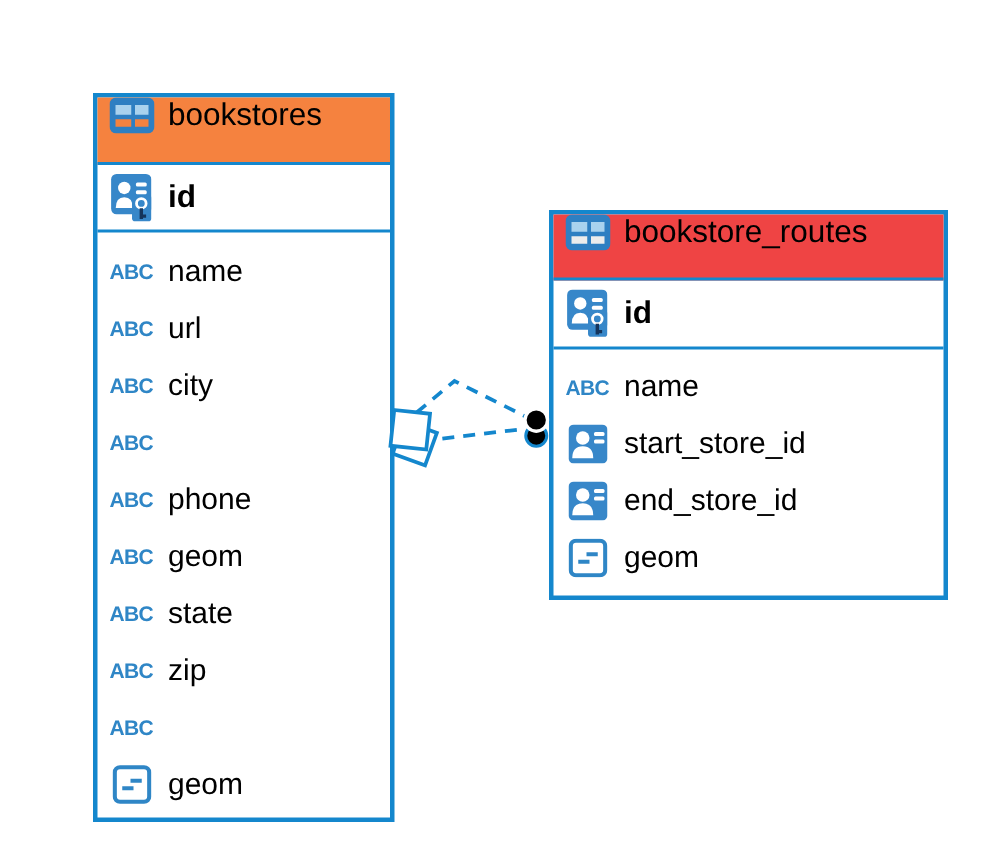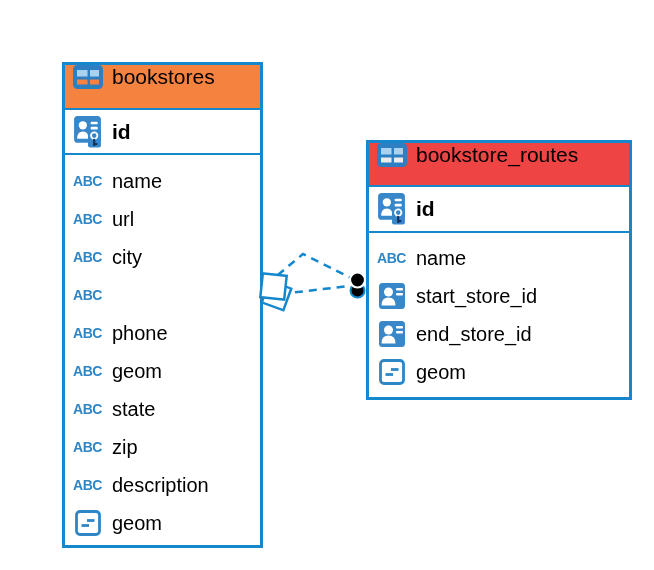--- a/index.html
+++ b/index.html
@@ -139,21 +139,20 @@
     <div class="row">
       <span class="icell">
           <span class="abc">ABC</span>
         </span>
       <span class="clabel">zip</span>
     </div>
     <div class="row">
       <span class="icell">
           <span class="abc">ABC</span>
         </span>
-      <span class="clabel">description</span>
     </div>
     <div class="row">
       <span class="icell">
         <svg class="ic" width="26" height="26" viewBox="0 0 26 26">
             <use href="#ic-obj"></use>
           </svg>
       </span>
       <span class="clabel">geom</span>
     </div>
   </div>

